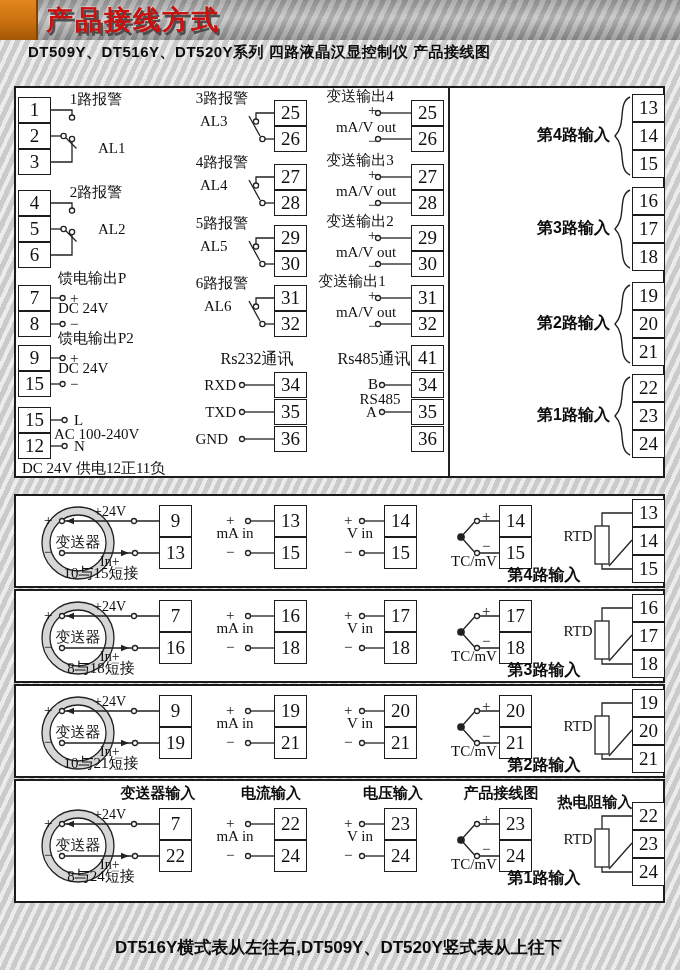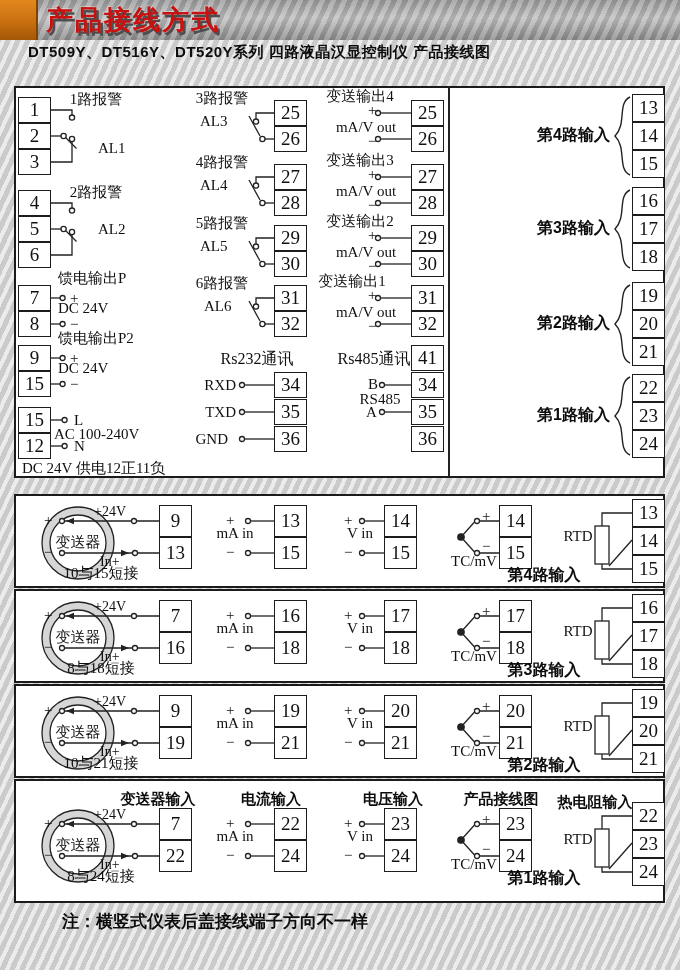--- a/index.html
+++ b/index.html
@@ -31,21 +31,21 @@
   .sb{height:32px;}
   .sb3{height:28px;}
   
   .l{position:absolute;font-family:"Liberation Serif","DejaVu Serif",serif;font-size:15px;color:#101010;white-space:nowrap;line-height:1.1;}
   .l14{font-size:14px;}
   .l16{font-size:16px;}
   .c{text-align:center;}
   .r{text-align:right;}
   .b{position:absolute;font-family:"Liberation Sans","DejaVu Sans",sans-serif;font-weight:bold;color:#0d0d0d;white-space:nowrap;line-height:1.1;}
   .b16{font-size:16px;}
-  .s2h{position:absolute;top:9px;width:120px;text-align:center;font-family:"Liberation Sans","DejaVu Sans",sans-serif;font-weight:bold;font-size:15px;color:#0d0d0d;white-space:nowrap;}
+  .s2h{position:absolute;top:3px;width:120px;text-align:center;font-family:"Liberation Sans","DejaVu Sans",sans-serif;font-weight:bold;font-size:15px;color:#0d0d0d;white-space:nowrap;}
   .s2h-rtd{top:12px;width:116px;}
   .note{position:absolute;font-size:17px;font-weight:bold;color:#0d0d0d;white-space:nowrap;}
 </style>
 </head>
 <body>
 
 <div class="page">
 
   <div class="hdr">
     <div class="orange"></div>
@@ -607,14 +607,14 @@
           <div class="b b16 c" style="left:478px;top:70px;width:100px">第1路输入</div>
 
           <div class="l c" style="left:542px;top:32px;width:40px">RTD</div>
           <div class="sb sb3" style="left:616px;top:3px">22</div>
           <div class="sb sb3" style="left:616px;top:31px">23</div>
           <div class="sb sb3" style="left:616px;top:59px">24</div>
         </div>
       </div>
     </div>
 
-  <div class="note" style="left:62px;top:910px">注：横竖式仪表后盖接线端子方向不一样</div>
+  <div class="note" style="left:115px;top:936px">DT516Y横式表从左往右,DT509Y、DT520Y竖式表从上往下</div>
 </div>
 
 </body></html>

